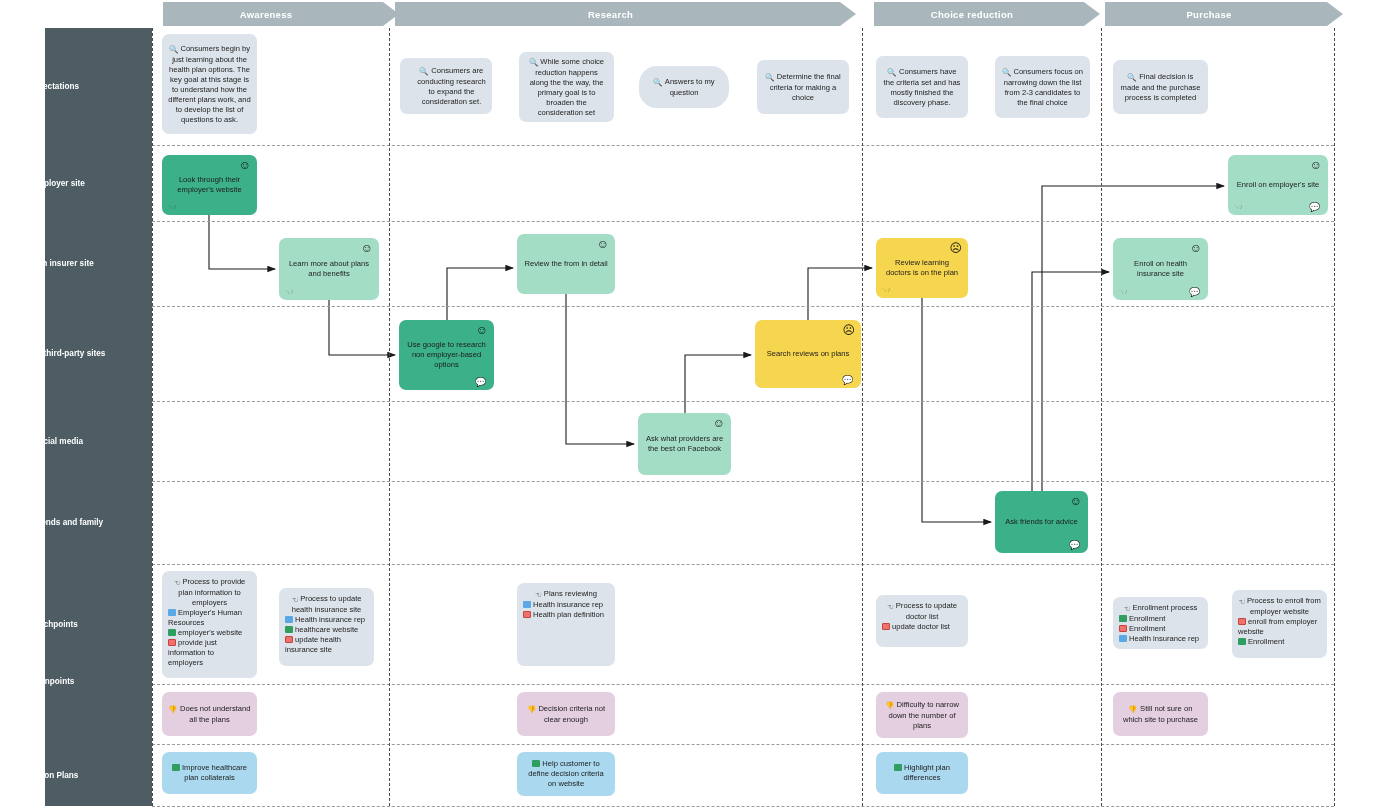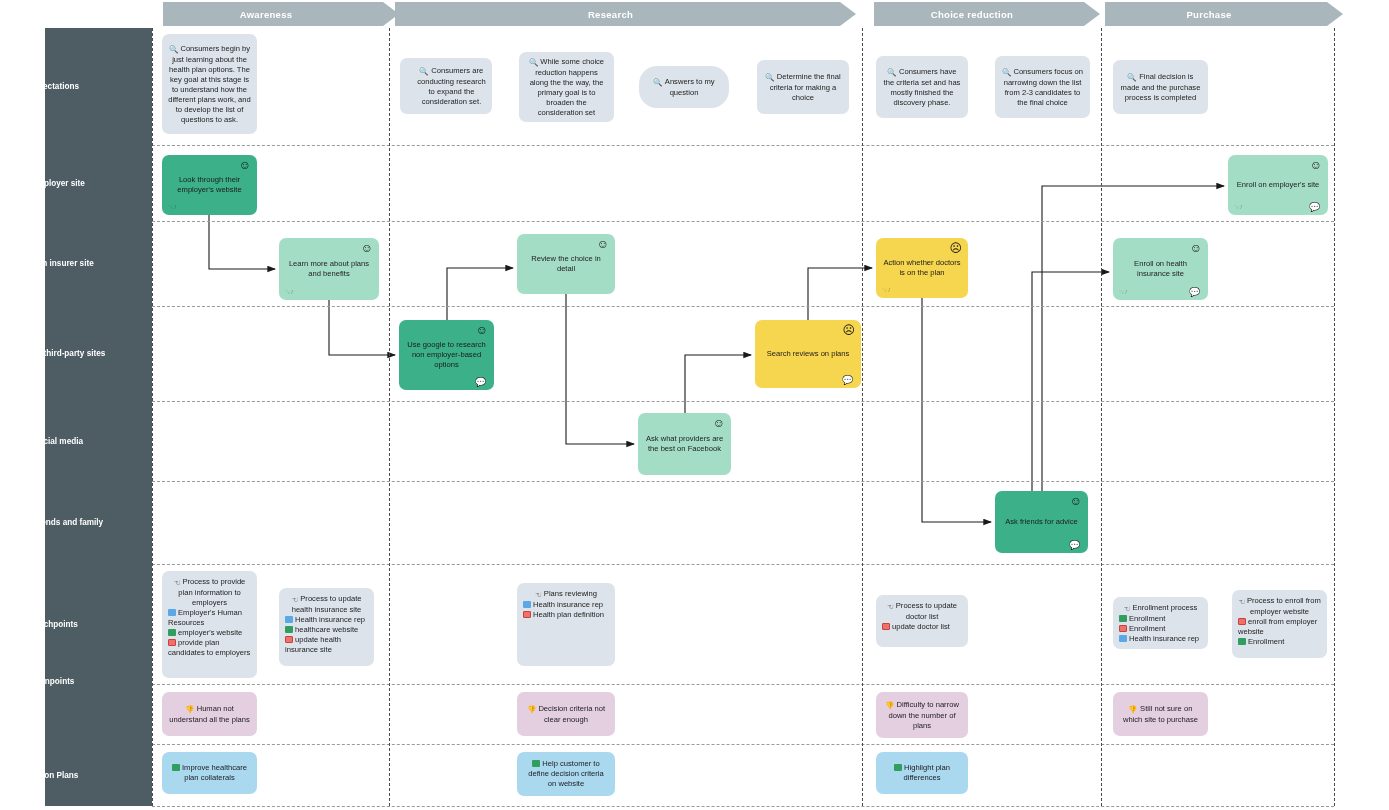--- a/index.html
+++ b/index.html
@@ -282,26 +282,26 @@
   </div>
 
   <div class="card green-light" style="left:279px;top:238px;width:100px;height:62px;">
     <span class="face">☺</span>
     <span class="txt">Learn more about plans and benefits</span>
     <span class="hand">☜</span>
   </div>
 
   <div class="card green-light" style="left:517px;top:234px;width:98px;height:60px;">
     <span class="face">☺</span>
-    <span class="txt">Review the choice in detail</span>
+    <span class="txt">Review the from in detail</span>
   </div>
 
   <div class="card yellow" style="left:876px;top:238px;width:92px;height:60px;">
     <span class="face">☹</span>
-    <span class="txt">Action whether doctors is on the plan</span>
+    <span class="txt">Review learning doctors is on the plan</span>
     <span class="hand">☜</span>
   </div>
 
   <div class="card green-light" style="left:1113px;top:238px;width:95px;height:62px;">
     <span class="face">☺</span>
     <span class="txt">Enroll on health insurance site</span>
     <span class="hand">☜</span>
     <span class="bubble">💬</span>
   </div>
 
@@ -326,21 +326,21 @@
     <span class="face">☺</span>
     <span class="txt">Ask friends for advice</span>
     <span class="bubble">💬</span>
   </div>
 
   <div class="card touch left-align" style="left:162px;top:571px;width:95px;height:107px;">
     <span class="txt">
       <span class="tp-line" style="text-align:center;"><span class="lead-ico">☜</span><span>Process to provide plan information to employers</span></span>
       <span class="tp-line"><span class="chip chip-blue"></span><span>Employer's Human Resources</span></span>
       <span class="tp-line"><span class="chip chip-green"></span><span>employer's website</span></span>
-      <span class="tp-line"><span class="chip chip-red"></span><span>provide plan candidates to employers</span></span>
+      <span class="tp-line"><span class="chip chip-red"></span><span>provide just information to employers</span></span>
     </span>
   </div>
 
   <div class="card touch left-align" style="left:279px;top:588px;width:95px;height:78px;">
     <span class="txt">
       <span class="tp-line" style="text-align:center;"><span class="lead-ico">☜</span><span>Process to update health insurance site</span></span>
       <span class="tp-line"><span class="chip chip-blue"></span><span>Health insurance rep</span></span>
       <span class="tp-line"><span class="chip chip-green"></span><span>healthcare website</span></span>
       <span class="tp-line"><span class="chip chip-red"></span><span>update health insurance site</span></span>
     </span>
@@ -372,21 +372,21 @@
 
   <div class="card touch left-align" style="left:1232px;top:590px;width:95px;height:68px;">
     <span class="txt">
       <span class="tp-line" style="text-align:center;"><span class="lead-ico">☜</span><span>Process to enroll from employer website</span></span>
       <span class="tp-line"><span class="chip chip-red"></span><span>enroll from employer website</span></span>
       <span class="tp-line"><span class="chip chip-green"></span><span>Enrollment</span></span>
     </span>
   </div>
 
   <div class="card pain" style="left:162px;top:692px;width:95px;height:44px;">
-    <span class="txt"><span class="lead-ico">👎</span><span>Human not understand all the plans</span></span>
+    <span class="txt"><span class="lead-ico">👎</span><span>Does not understand all the plans</span></span>
   </div>
   <div class="card pain" style="left:517px;top:692px;width:98px;height:44px;">
     <span class="txt"><span class="lead-ico">👎</span><span>Decision criteria not clear enough</span></span>
   </div>
   <div class="card pain" style="left:876px;top:692px;width:92px;height:46px;">
     <span class="txt"><span class="lead-ico">👎</span><span>Difficulty to narrow down the number of plans</span></span>
   </div>
   <div class="card pain" style="left:1113px;top:692px;width:95px;height:44px;">
     <span class="txt"><span class="lead-ico">👎</span><span>Still not sure on which site to purchase</span></span>
   </div>

